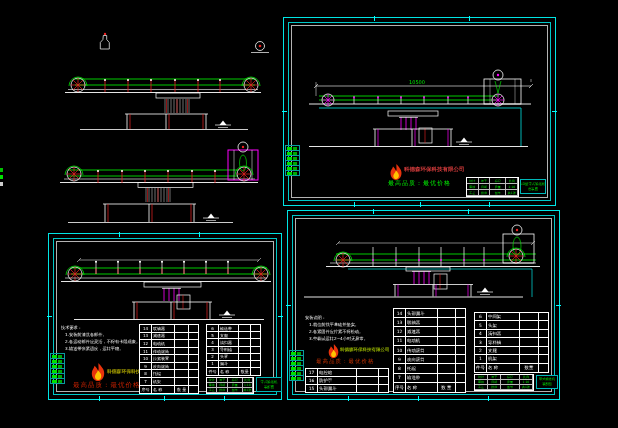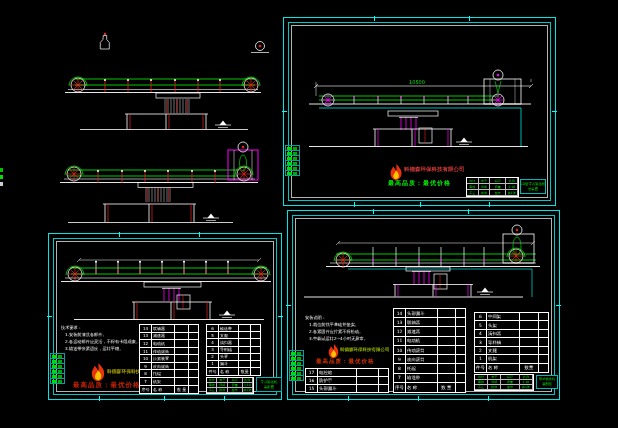--- a/index.html
+++ b/index.html
@@ -18,21 +18,21 @@
   .g1{width:5px;height:3px;background:#00e000;}
   .g2{width:4px;height:3px;background:#00a800;}
   
   .notes{position:absolute;color:#fff;white-space:nowrap;}
   .notes .nl{height:7px;line-height:7px;}
   .notes .ind{padding-left:4px;}
   .fs40{font-size:4.2px;}
   
   .logo{position:absolute;}
   .logo .company{position:absolute;white-space:nowrap;font-weight:bold;}
-  .logo .slogan{position:absolute;white-space:nowrap;font-weight:bold;letter-spacing:1px;}
+  .logo .slogan{position:absolute;white-space:nowrap;font-weight:normal;letter-spacing:1px;}
   
   .bom{position:absolute;border:1px solid #fff;box-sizing:border-box;display:flex;
        flex-direction:column;color:#fff;background:#000;}
   .rows{display:flex;flex-direction:column;}
   .r8{flex:8;}.r6{flex:6;}.r3{flex:3;}
   .row{flex:1;display:flex;border-top:1px solid #fff;min-height:0;}
   .rows .row:first-child{border-top:none;}
   .foot{flex:1;display:flex;border-top:1px solid #fff;}
   .cl{width:11px;border-right:1px solid #fff;display:flex;align-items:center;justify-content:center;overflow:hidden;}
   .cn{flex:1.7;border-right:1px solid #fff;display:flex;align-items:center;padding-left:1px;overflow:hidden;white-space:nowrap;}

